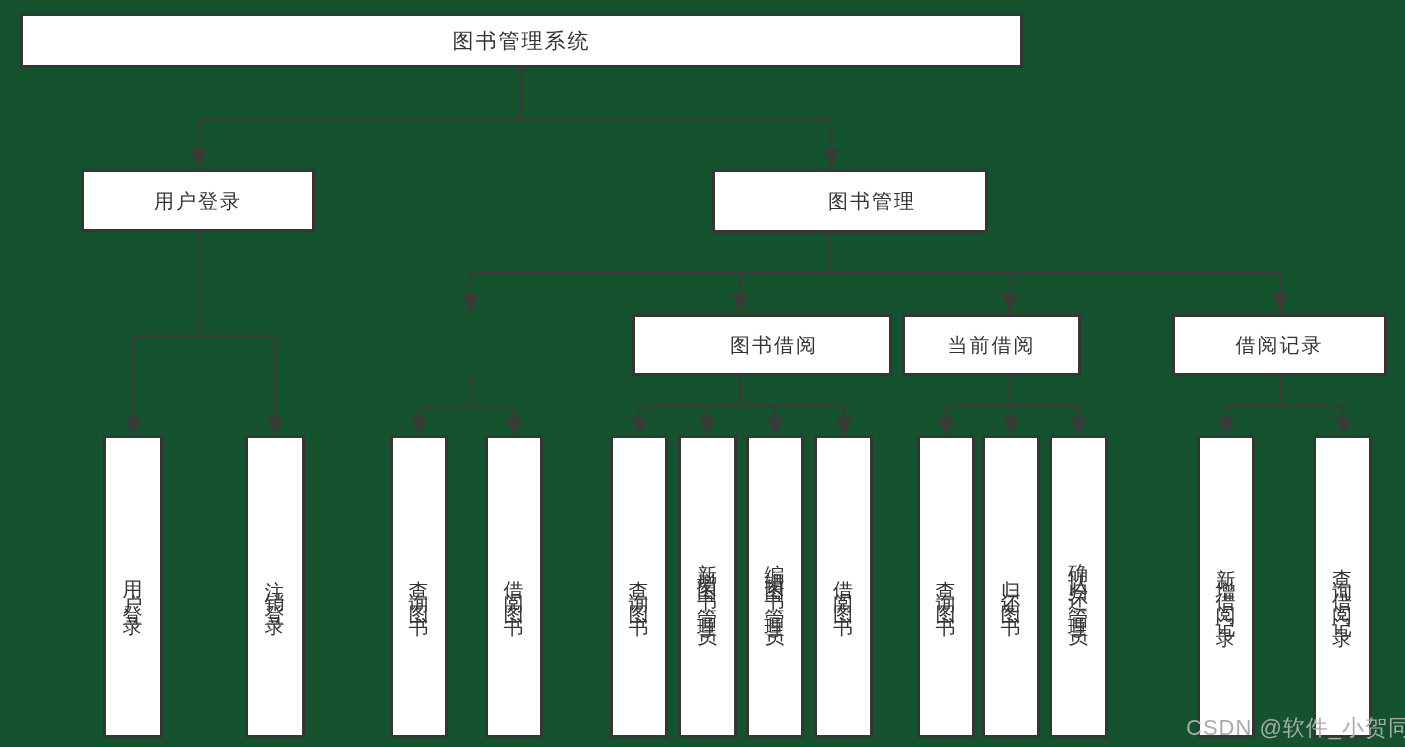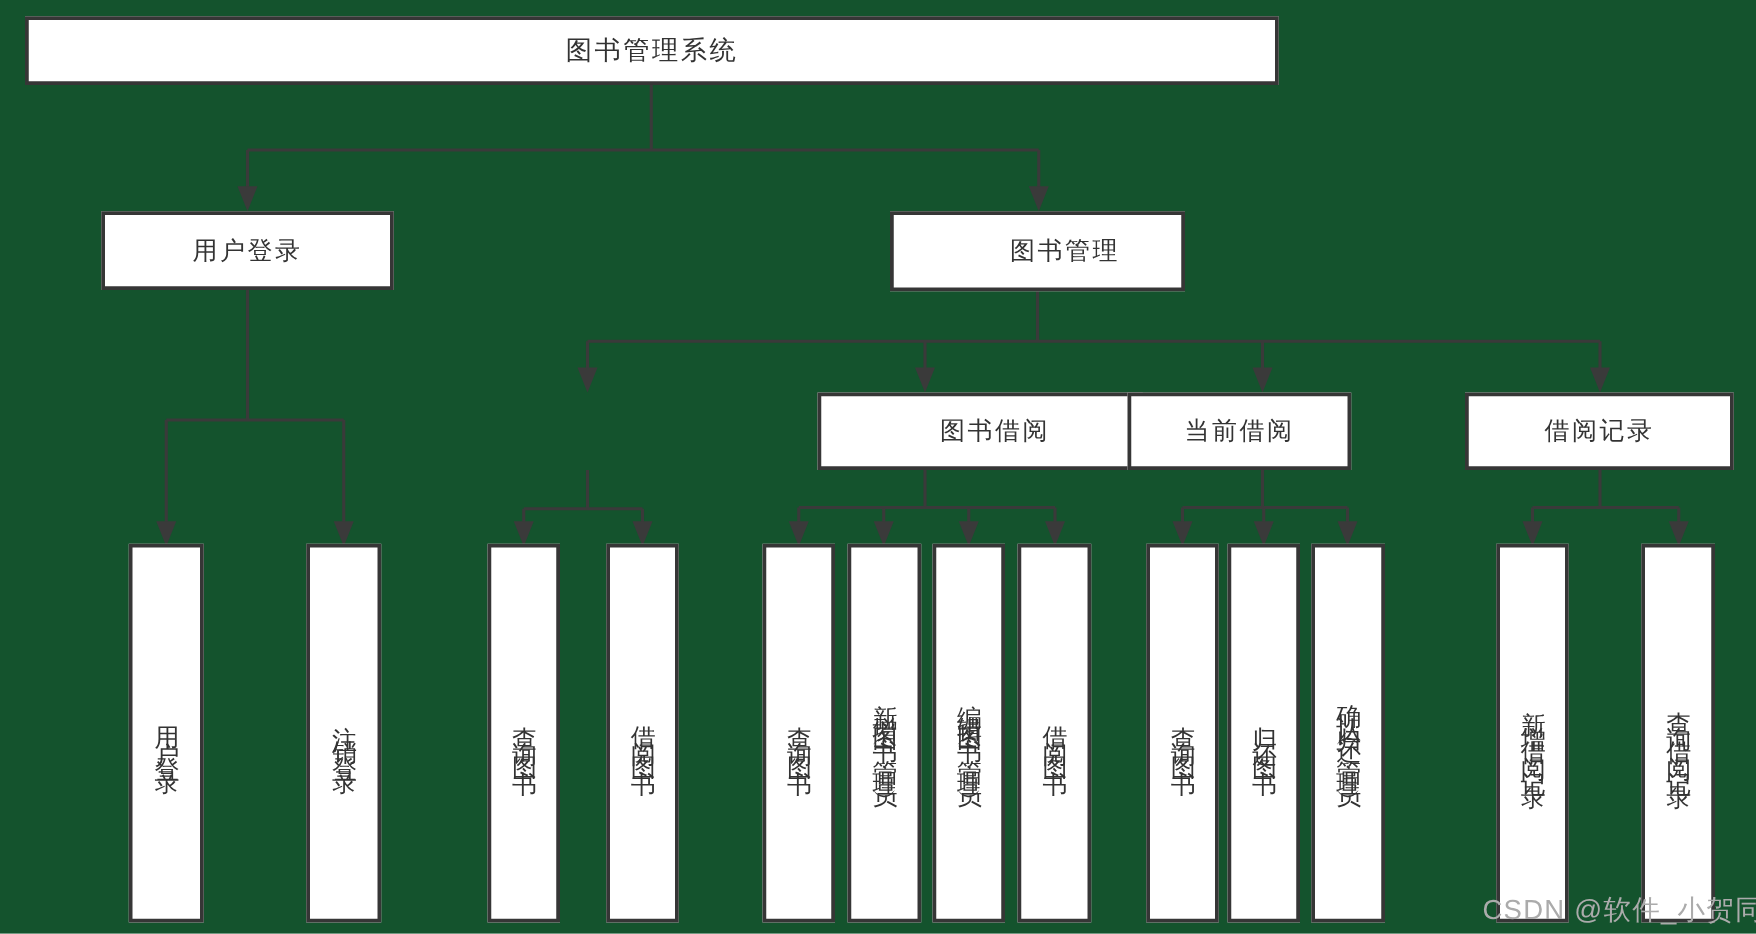--- a/index.html
+++ b/index.html
@@ -85,23 +85,23 @@
       <polygon points="1011,437 1003,417 1019,417"></polygon>
       <polygon points="1078,437 1070,417 1086,417"></polygon>
       <polygon points="1226,437 1218,417 1234,417"></polygon>
       <polygon points="1343,437 1335,417 1351,417"></polygon>
     </g>
   </svg>
 
   <div class="node title" style="left:20px; top:13px; width:1003px; height:55px;">图书管理系统</div>
 
   <div class="node" style="left:81px; top:169px; width:234px; height:63px;">用户登录</div>
-  <div class="node" style="left:712px; top:169px; width:236px; height:64px;padding-left:44px;">图书管理</div>
+  <div class="node" style="left:712px; top:169px; width:276px; height:64px;padding-left:44px;">图书管理</div>
 
-  <div class="node" style="left:654px; top:314px; width:260px; height:62px;padding-left:24px;">图书借阅</div>
+  <div class="node" style="left:632px; top:314px; width:260px; height:62px;padding-left:24px;">图书借阅</div>
   <div class="node" style="left:902px; top:314px; width:179px; height:62px;">当前借阅</div>
   <div class="node" style="left:1172px; top:314px; width:215px; height:62px;">借阅记录</div>
 
   <div class="node v" style="left:103px; top:435px; width:60px; height:303px;">用户登录</div>
   <div class="node v" style="left:245px; top:435px; width:60px; height:303px;">注销登录</div>
 
   <div class="node v" style="left:390px; top:435px; width:58px; height:303px;">查询图书</div>
   <div class="node v" style="left:485px; top:435px; width:58px; height:303px;">借阅图书</div>
 
   <div class="node v" style="left:610px; top:435px; width:58px; height:303px;">查询图书</div>

